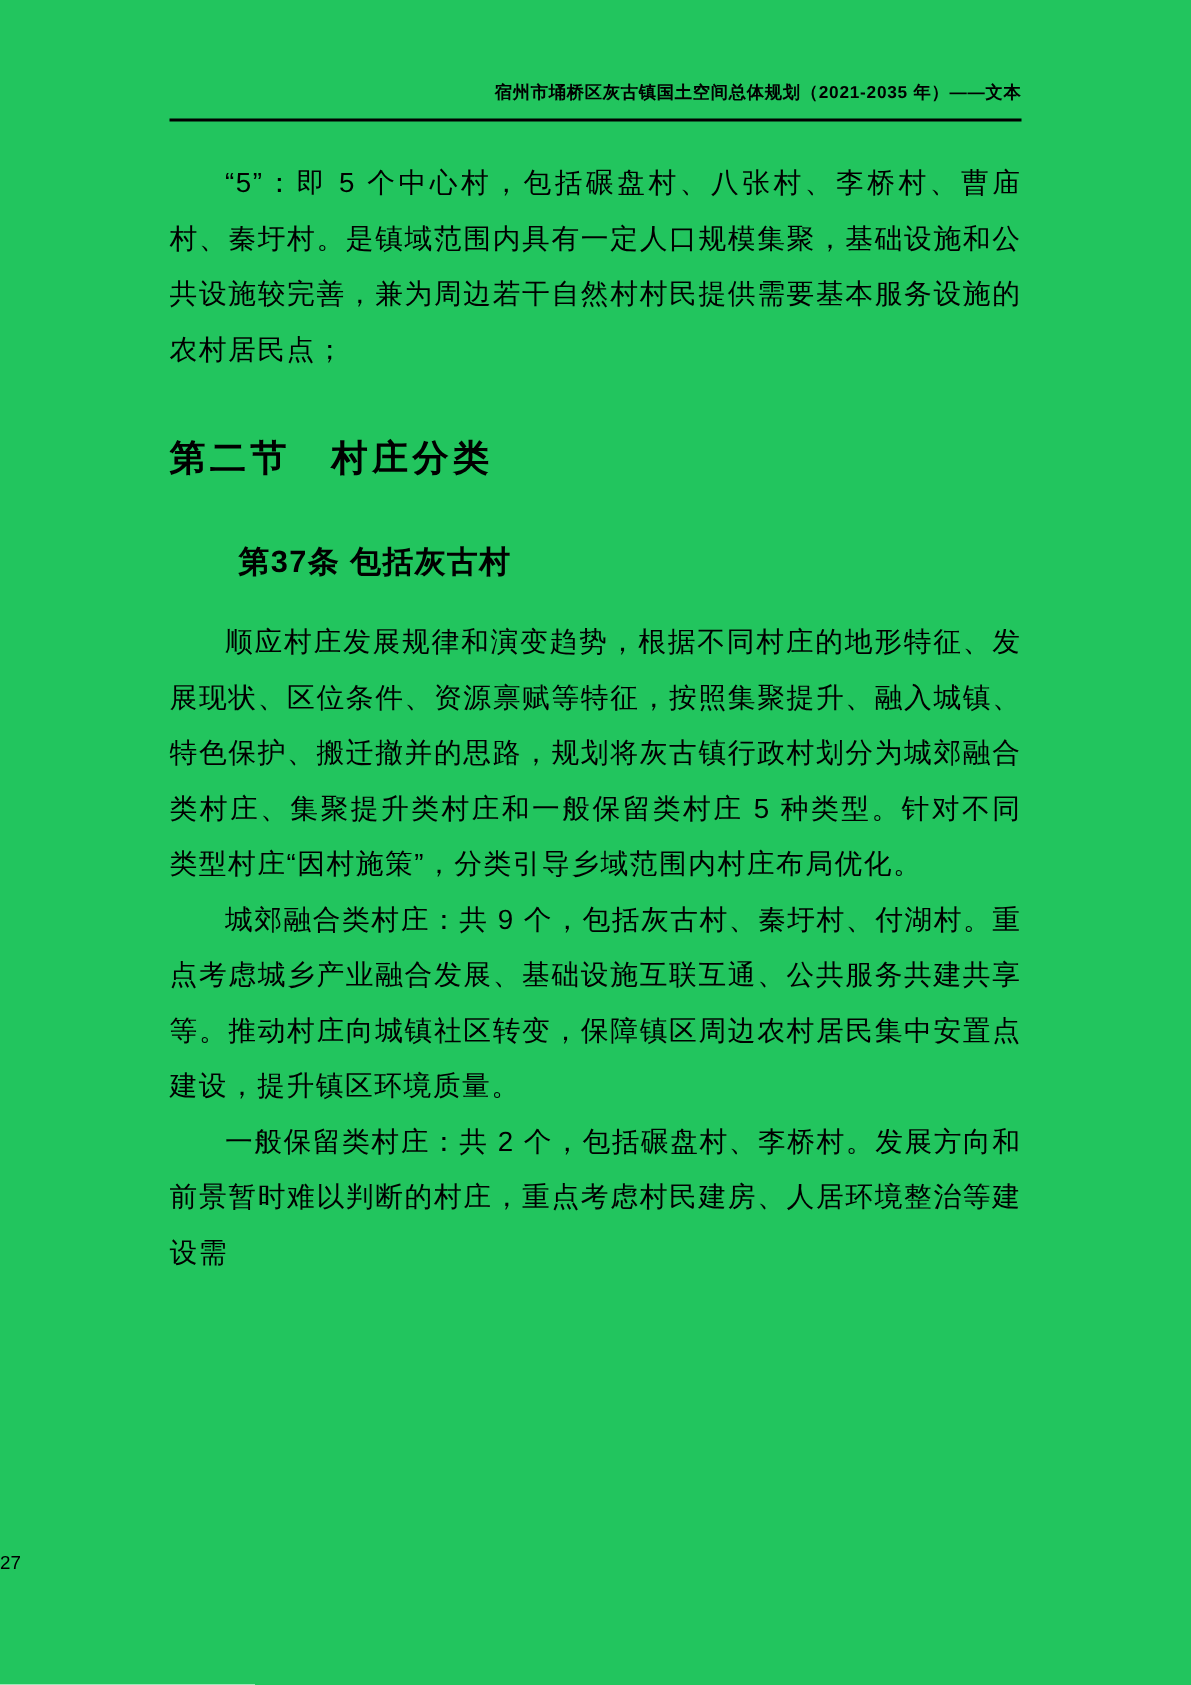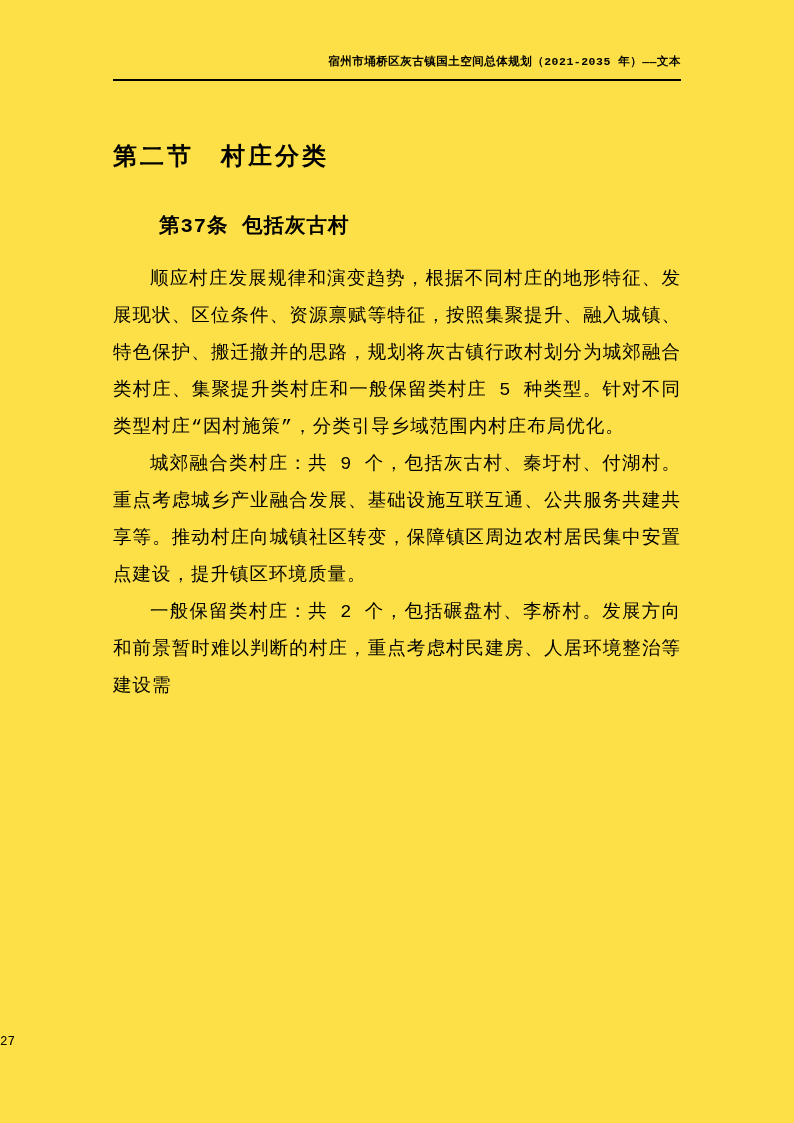--- a/index.html
+++ b/index.html
@@ -4,23 +4,23 @@
 <style>
   html, body {
     margin: 0;
     padding: 0;
     background: #ffffff;
   }
   .page {
     position: relative;
     width: 794px;
     height: 1123px;
-    background: #fde047;
+    background: #22c55e;
     color: #000000;
-    font-family: Liberation Mono, monospace;
+    font-family: Liberation Sans, sans-serif;
     overflow: hidden;
   }
   .header {
     position: absolute;
     top: 0;
     left: 113px;
     width: 568px;
   }
   .header-title {
     padding-top: 54px;
@@ -86,20 +86,21 @@
 <body>
 
 <div class="page">
 
   <div class="header">
     <div class="header-title">宿州市埇桥区灰古镇国土空间总体规划（2021-2035 年）——文本</div>
     <div class="header-rule"></div>
   </div>
 
   <div class="body-text">
+    <p class="para">“5”：即 5 个中心村，包括碾盘村、八张村、李桥村、曹庙村、秦圩村。是镇域范围内具有一定人口规模集聚，基础设施和公共设施较完善，兼为周边若干自然村村民提供需要基本服务设施的农村居民点；</p>
     <h2 class="section-heading">第二节　村庄分类</h2>
     <h3 class="article-heading">第37条 包括灰古村</h3>
     <p class="para">顺应村庄发展规律和演变趋势，根据不同村庄的地形特征、发展现状、区位条件、资源禀赋等特征，按照集聚提升、融入城镇、特色保护、搬迁撤并的思路，规划将灰古镇行政村划分为城郊融合类村庄、集聚提升类村庄和一般保留类村庄 5 种类型。针对不同类型村庄“因村施策”，分类引导乡域范围内村庄布局优化。</p>
     <p class="para">城郊融合类村庄：共 9 个，包括灰古村、秦圩村、付湖村。重点考虑城乡产业融合发展、基础设施互联互通、公共服务共建共享等。推动村庄向城镇社区转变，保障镇区周边农村居民集中安置点建设，提升镇区环境质量。</p>
     <p class="para">一般保留类村庄：共 2 个，包括碾盘村、李桥村。发展方向和前景暂时难以判断的村庄，重点考虑村民建房、人居环境整治等建设需</p>
   </div>
 
   <div class="footer">
     <span>27</span>
   </div>

